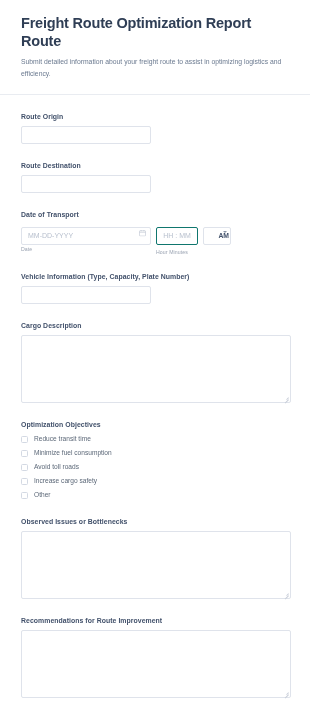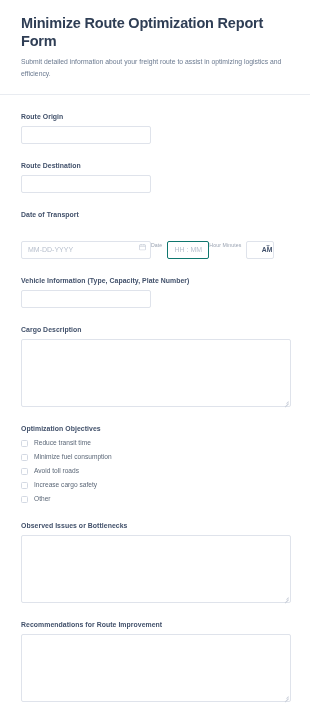--- a/index.html
+++ b/index.html
@@ -75,21 +75,21 @@
     display: block;
   }
   .text-input::placeholder { color: #b7bfcd; }
 
   
   .datetime-row {
     display: flex;
     align-items: flex-start;
     gap: 5px;
   }
-  .dt-group { display: flex; flex-direction: row; margin-top: 14px; }
+  .dt-group { display: flex; flex-direction: column; }
   .date-box {
     position: relative;
     width: 130px;
     height: 18px;
   }
   .date-box input {
     width: 130px;
     height: 18px;
     border: 1px solid #dfe3eb;
     border-radius: 2px;
@@ -215,21 +215,21 @@
     color: #5c6878;
     line-height: 1;
   }
 </style>
 </head>
 <body>
 
 <div class="page">
 
   <div class="header">
-    <h1 class="form-title">Minimize Route Optimization Report Form</h1>
+    <h1 class="form-title">Freight Route Optimization Report Route</h1>
     <p class="form-subtitle">Submit detailed information about your freight route to assist in optimizing logistics and efficiency.</p>
   </div>
   <div class="divider"></div>
 
   <div class="body">
 
     <div class="field">
       <label class="field-label">Route Origin</label>
       <input class="text-input" type="text" placeholder="" style="">
     </div>

